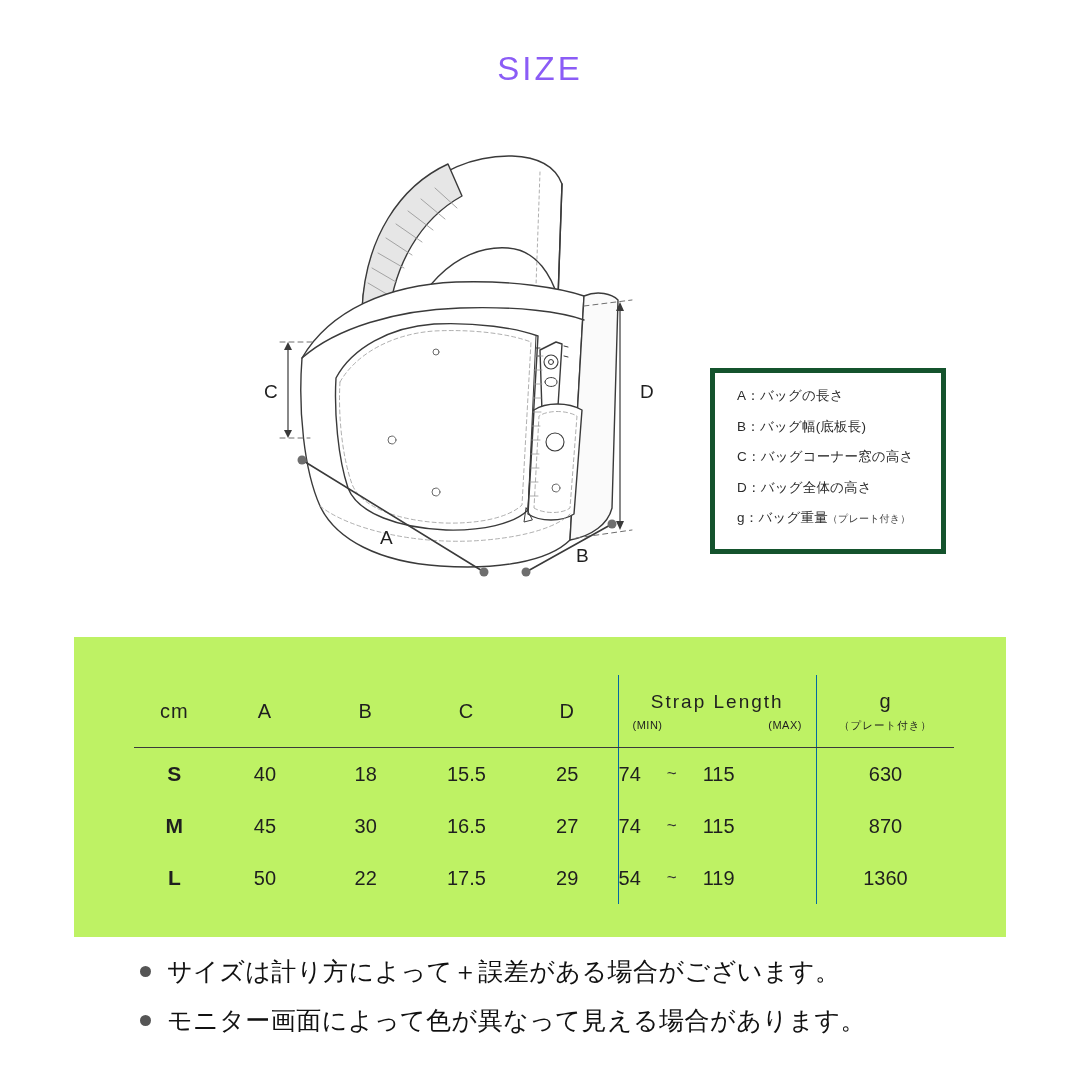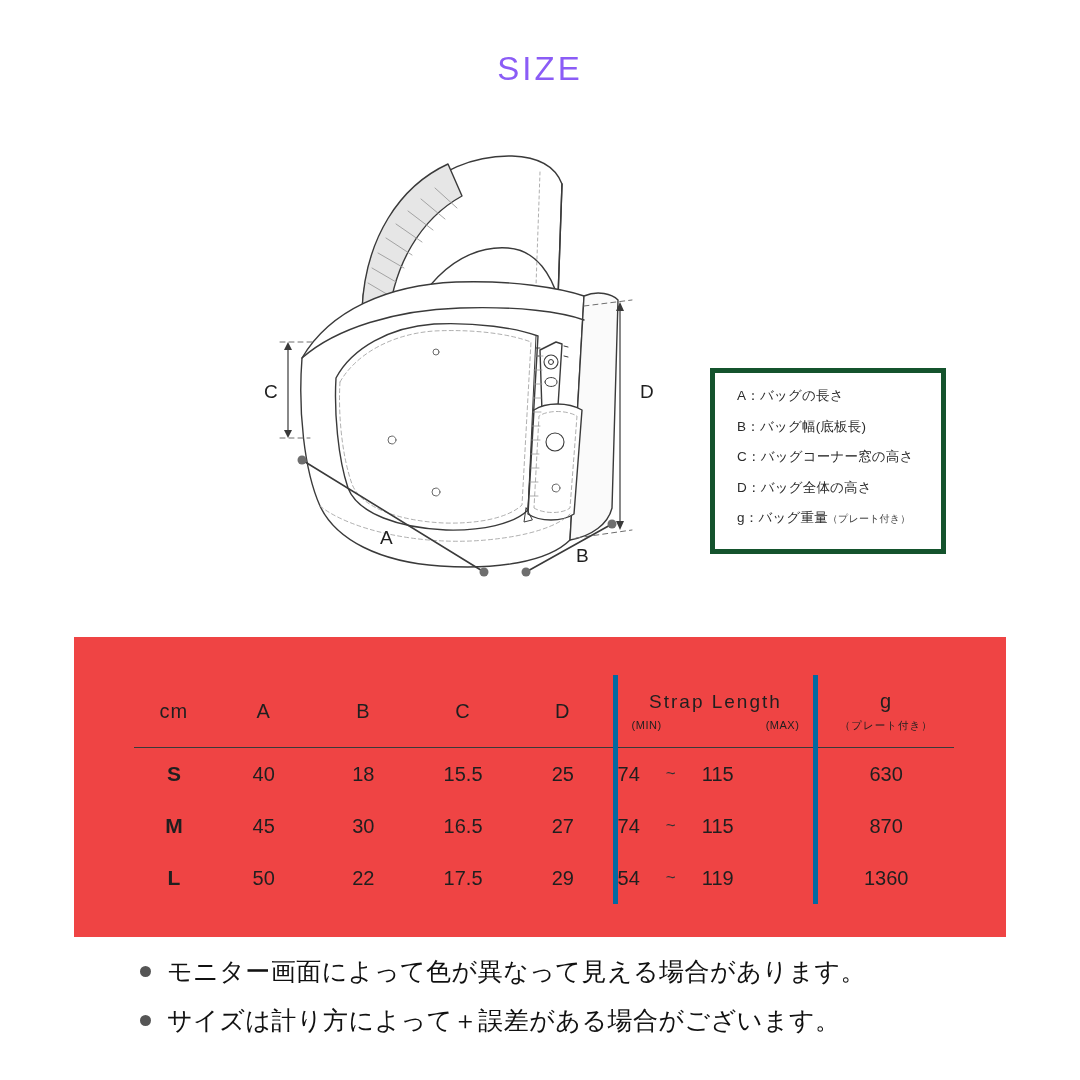--- a/index.html
+++ b/index.html
@@ -62,21 +62,21 @@
     color: #444444;
   }
 
   
   .table-panel {
     position: absolute;
     left: 74px;
     top: 637px;
     width: 932px;
     height: 300px;
-    background: #ef4444;
+    background: #bef264;
   }
   table.size-table {
     position: absolute;
     left: 60px;
     top: 38px;
     width: 820px;
     border-collapse: collapse;
     font-size: 20px;
     color: #1f1f1f;
   }
@@ -125,21 +125,21 @@
     font-size: 21px;
   }
   .col-size  { width: 80px; }
   .col-a     { width: 100px; }
   .col-b     { width: 100px; }
   .col-c     { width: 100px; }
   .col-d     { width: 100px; }
   .col-strap { width: 196px; }
   .col-g     { width: 136px; }
 
-  .divider-left  { border-left: 5px solid #0369a1; }
+  .divider-left  { border-left: 1px solid #0369a1; }
   .header-underline { border-bottom: 1px solid #3a3a3a; }
 
   .strap-cell {
     display: flex;
     justify-content: flex-start;
     align-items: center;
     gap: 26px;
     font-size: 20px;
   }
   .strap-cell .tilde { font-size: 17px; color: #333; }
@@ -337,19 +337,19 @@
         </td>
         <td class="divider-left">1360</td>
       </tr>
     </tbody>
   </table>
 </div>
 
 <div class="notes">
   <div class="note-line">
     <span class="note-bullet"></span>
-    <span>モニター画面によって色が異なって見える場合があります。</span>
+    <span>サイズは計り方によって＋誤差がある場合がございます。</span>
   </div>
   <div class="note-line">
     <span class="note-bullet"></span>
-    <span>サイズは計り方によって＋誤差がある場合がございます。</span>
+    <span>モニター画面によって色が異なって見える場合があります。</span>
   </div>
 </div>
 
 </body></html>

